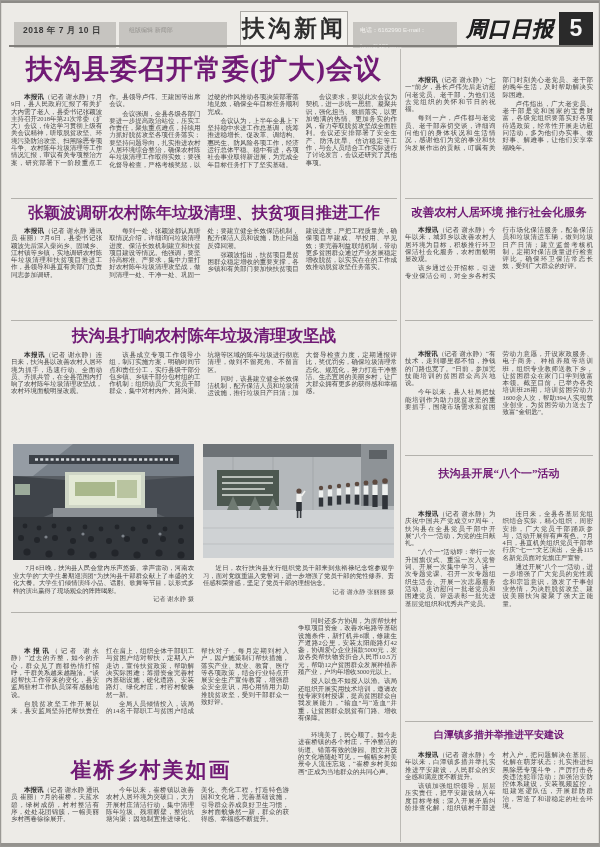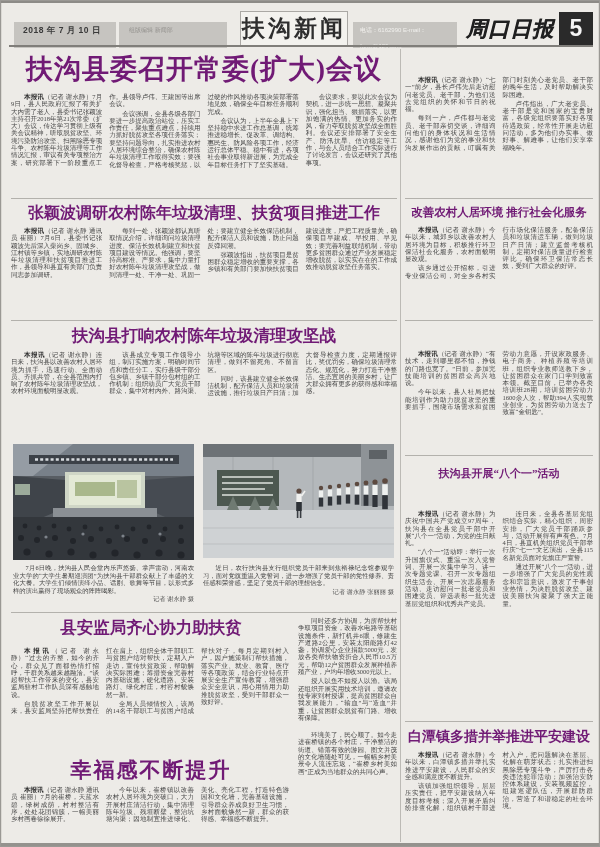--- a/index.html
+++ b/index.html
@@ -42,21 +42,21 @@
       white-space:nowrap;margin:0;}
   .hl-a{font-size:27px;letter-spacing:1px;}
   .hl-b{font-size:16px;}
   .hl-c{font-size:16.5px;}
   .hl-d{font-size:16.5px;}
   .hl-e{font-size:21px;letter-spacing:2px;}
   .hl-r1{font-size:14.5px;}
   .hl-r2{font-size:11.5px;}
   .hl-r3{font-size:10px;}
   .hl-r4{font-size:11px;line-height:21px;white-space:normal;}
-  .hl-r5{font-size:14px;}
+  .hl-r5{font-size:10px;}
 
   
   .body{position:absolute;overflow:hidden;column-gap:7px;}
   .body p{margin:0 0 2px 0;text-indent:2em;font-size:6.5px;line-height:7.3px;
     text-align:justify;color:#474747;}
   .body .lead{font-weight:bold;color:#2d2d2d;}
   .cols4{column-count:4;}
   .cols3{column-count:3;}
   .cols2{column-count:2;}
   .cols1{column-count:1;}
@@ -250,28 +250,27 @@
       <p>7月6日晚，扶沟县人民会堂内乐声悠扬、掌声雷动，河南农业大学的“大学生暑期巡演团”为扶沟县干部群众献上了丰盛的文化大餐。大学生们倾情演绎小品、话剧、歌舞等节目，以形式多样的演出赢得了现场观众的阵阵喝彩。</p>
       <span class="credit">记者 谢永静 摄</span>
     </div>
     <div class="cap" style="left:192px;top:515px;width:191px">
       <p>近日，农行扶沟县支行组织党员干部来到焦裕禄纪念馆参观学习，面对党旗重温入党誓词，进一步增强了党员干部的党性修养、责任感和荣誉感，坚定了党员干部的理想信念。</p>
       <span class="credit">记者 谢永静 张丽丽 摄</span>
     </div>
 
     <div class="hr" style="top:563px"></div>
 
-    <h2 class="hl hl-d" style="top:568px;right:106px">县安监局齐心协力助扶贫</h2>
     <div class="body cols3" style="top:598px;height:104px;left:0;width:278px">
       <p><b class="lead">本报讯</b><span>（记者 谢永静）</span><span>“过去的齐整，如今的齐心，群众见了面都热情打招呼，干群关系越来越融洽。”谈起帮扶工作带来的变化，县安监局驻村工作队员深有感触地说。</span></p>
       <p>自脱贫攻坚工作开展以来，县安监局坚持把帮扶责任扛在肩上，组织全体干部职工与贫困户结对帮扶，定期入户走访，宣传扶贫政策，帮助解决实际困难；筹措资金完善村内基础设施，硬化道路、安装路灯、绿化村庄，村容村貌焕然一新。</p>
       <p>全局人员倾情投入，该局的14名干部职工与贫困户结成帮扶对子，每月定期到村入户，因户施策制订帮扶措施，落实产业、就业、教育、医疗等各项政策，结合行业特点开展安全生产宣传教育，增强群众安全意识，用心用情用力助推脱贫攻坚，受到干部群众一致好评。</p>
     </div>
 
-    <h2 class="hl hl-e" style="top:707px;right:106px">幸福感不断提升</h2>
+    <h2 class="hl hl-e" style="top:707px;right:106px">崔桥乡村美如画</h2>
     <div class="body cols3" style="top:737px;height:58px;left:0;width:278px">
       <p><b class="lead">本报讯</b><span>（记者 谢永静 通讯员 崔丽）</span><span>7月的崔桥，天蓝水碧，绿树成荫，村村整洁有序，处处花团锦簇，一幅美丽乡村画卷徐徐展开。</span></p>
       <p>今年以来，崔桥镇以改善农村人居环境为突破口，大力开展村庄清洁行动，集中清理陈年垃圾、残垣断壁，整治坑塘沟渠；因地制宜推进绿化、美化、亮化工程，打造特色游园和文化墙，完善基础设施，引导群众养成良好卫生习惯，乡村面貌焕然一新，群众的获得感、幸福感不断提升。</p>
     </div>
 
     <div class="body cols1" style="top:568px;height:228px;left:287px;width:99px">
       <p>同时还多方协调，为所帮扶村争取项目资金，改善水电路等基础设施条件，新打机井6眼，修建生产道路2公里，安装太阳能路灯42盏，协调爱心企业捐款5000元，发放各类帮扶物资折合人民币10.5万元，帮助12户贫困群众发展种植养殖产业，户均年增收3000元以上。</p>
       <p>授人以鱼不如授人以渔。该局还组织开展实用技术培训，邀请农技专家到村授课，提高贫困群众自我发展能力，“输血”与“造血”并重，让贫困群众脱贫有门路、增收有保障。</p>
       <p style="margin-top:10px">环境美了，民心顺了。如今走进崔桥镇的各个村庄，干净整洁的街道、错落有致的游园、图文并茂的文化墙随处可见，一幅幅乡村美景令人流连忘返，“崔桥乡村美如画”正成为当地群众的共同心声。</p>
     </div>

